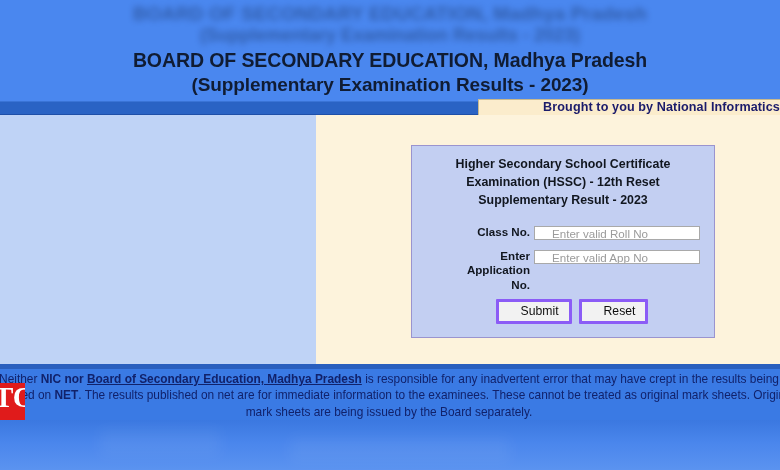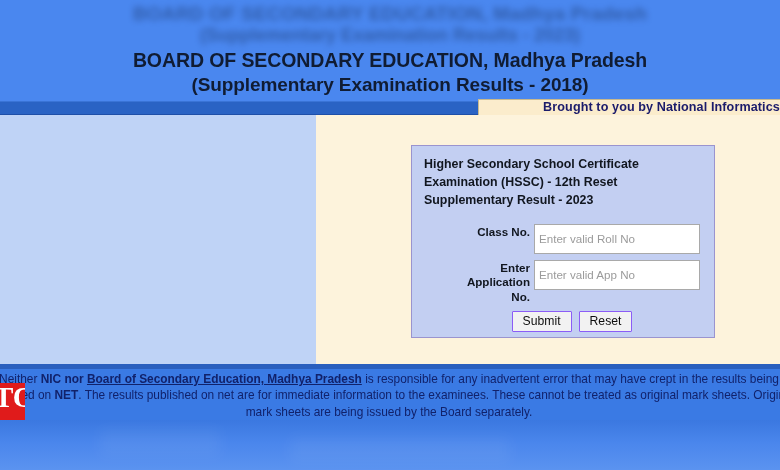--- a/index.html
+++ b/index.html
@@ -64,49 +64,49 @@
   }
 
   
   .form-card{
     position:absolute;left:411px;top:145px;width:304px;height:193px;
     background:#c3cff2;
     border:1px solid #9a94cf;
     box-sizing:border-box;
   }
   .form-heading{
-    margin:10px 12px 0 12px;
+    margin:10px 12px 0 12px;text-align:center;
     font-size:12.4px;font-weight:bold;color:#11161f;line-height:1.45;
   }
   .form-rows{margin:12px 0 0 0;}
   .form-row{
     display:flex;align-items:flex-start;justify-content:flex-start;
     margin-bottom:4px;
   }
   .row-label{
     width:122px;min-width:122px;text-align:right;
     font-size:11.6px;font-weight:bold;color:#11161f;line-height:1.25;
     padding-right:4px;padding-top:3px;box-sizing:border-box;
   }
   .row-field{padding-top:2px;}
   .row-field input{
-    width:166px;height:30px;box-sizing:border-box;
+    width:166px;height:14px;box-sizing:border-box;
     font-family:"Liberation Sans",sans-serif;font-size:11.6px;
     color:#333;background:#ffffff;
     border:1px solid #a9a9a9;
-    padding:0 4px;outline:none;
+    padding:0 17px;outline:none;
   }
   .row-field input::placeholder{color:#9b9b9b;}
   .btn-row{
     display:flex;justify-content:center;gap:7px;margin-top:7px;padding-left:18px;
   }
   .btn{
     font-family:"Liberation Sans",sans-serif;font-size:12.2px;color:#0e0e0e;
-    background:#f2f2f2;border:1px solid #8b5cf6;
-    padding:2px 10px 3px 10px;cursor:pointer;
+    background:#f2f2f2;border:3px solid #8b5cf6;
+    padding:2px 10px 3px 22px;cursor:pointer;
     border-radius:1px;
   }
 
   
   .footer-rule{
     position:absolute;left:0;top:364px;width:780px;height:5px;
     background:#2a5fbe;
   }
   .disclaimer{
     position:absolute;left:0;top:369px;width:780px;height:51px;
@@ -148,21 +148,21 @@
 
 <div id="page">
 
   <div class="header">
     <div class="ghost-title">
       <div class="l1">BOARD OF SECONDARY EDUCATION, Madhya Pradesh</div>
       <div class="l2">(Supplementary Examination Results - 2023)</div>
     </div>
     <div class="main-title">
       <div class="l1">BOARD OF SECONDARY EDUCATION, Madhya Pradesh</div>
-      <div class="l2">(Supplementary Examination Results - 2018)</div>
+      <div class="l2">(Supplementary Examination Results - 2023)</div>
     </div>
   </div>
 
   <div class="header-rule"></div>
 
   <div class="brought-banner">
     <span>Brought to you by National Informatics</span>
   </div>
 
   <div class="panel-left"></div>

